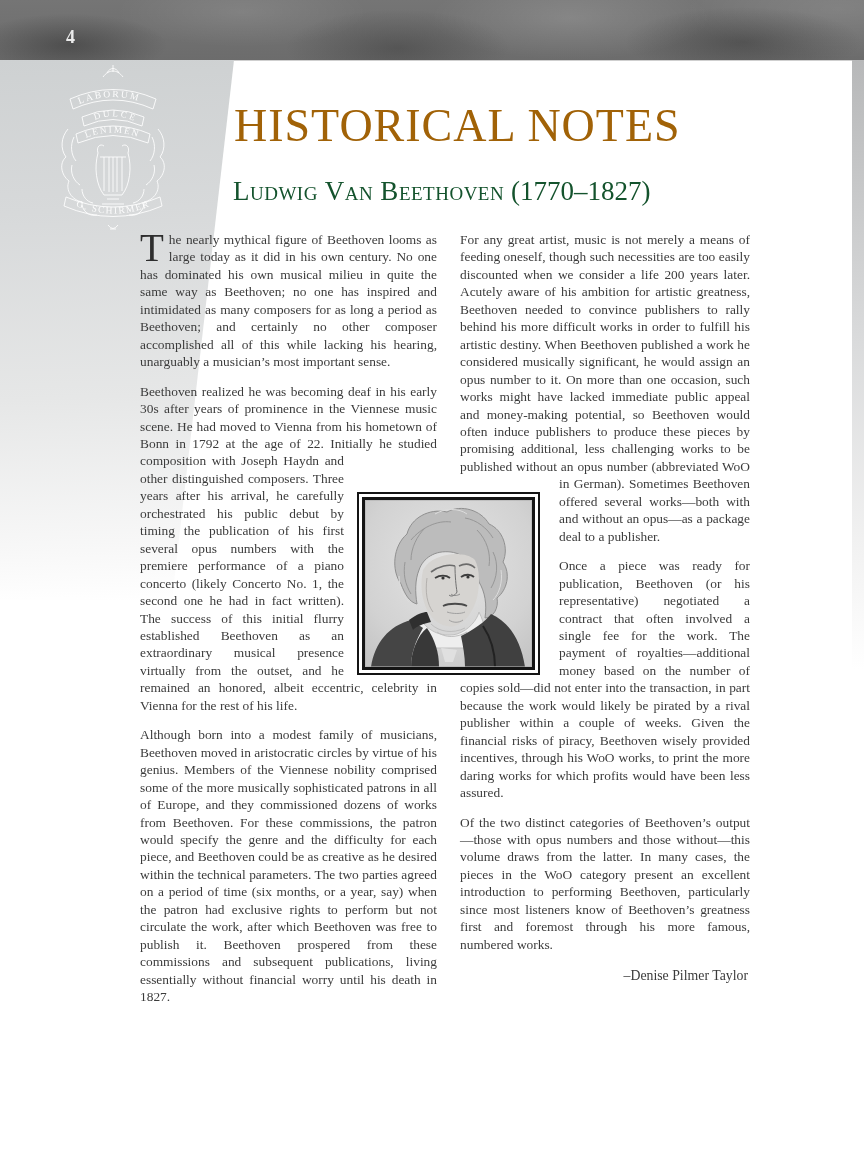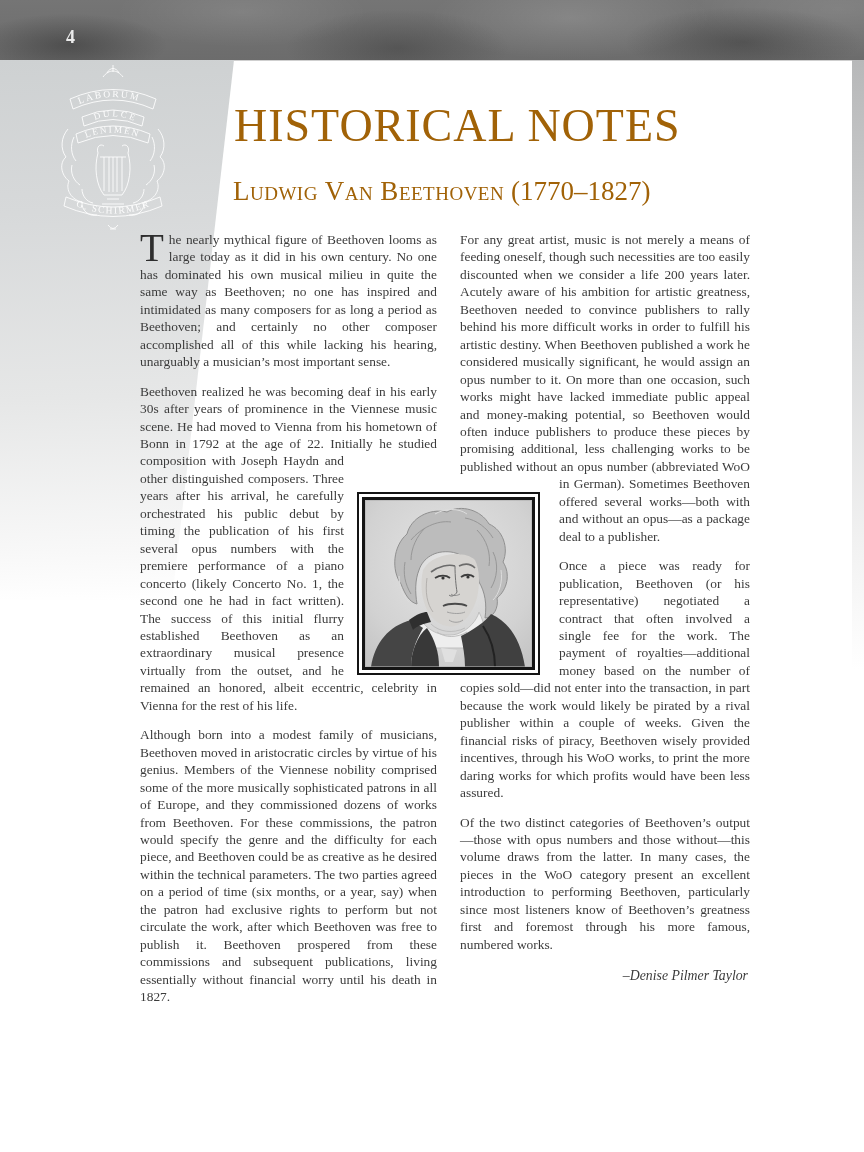--- a/index.html
+++ b/index.html
@@ -40,40 +40,40 @@
   
   .logo { position:absolute; left:52px; top:63px; width:122px; height:172px; }
 
   
   .title {
     position:absolute; left:234px; top:99px; white-space:nowrap;
     font-size:46px; letter-spacing:1px; color:#a16207;
   }
   .subtitle {
     position:absolute; left:233px; top:176px; white-space:nowrap;
-    font-size:27px; color:#a16207;
+    font-size:27px; color:#14532d;
   }
   .subtitle .sc { font-variant:small-caps; letter-spacing:.5px; }
 
   
   .col {
     position:absolute; top:231px; color:#3b3b3b;
     font-size:13.4px; line-height:17.45px; text-align:justify;
   }
   .col1 { left:140px; width:297px; }
   .col2 { left:460px; width:290px; }
   .col p { margin:0 0 12px 0; }
   .dropcap {
     float:left; font-size:39px; line-height:30px;
     padding:2px 5px 0 0; color:#2e2e2e;
   }
   .spacer-r { float:right; width:93px; height:210px; }
   .spacer-l { float:left;  width:99px; height:196px; }
   .attribution {
-    text-align:right; font-style:italic; margin-top:14px;
+    text-align:right; margin-top:14px;
     padding-right:2px; font-size:13.8px; color:#3b3b3b;
   }
 
   
   .portrait-frame {
     position:absolute; left:357px; top:492px;
     border:2px solid #141414; background:#ffffff; padding:3px;
   }
   .portrait-inner { border:3px solid #141414; width:167px; height:167px; font-size:0; }
 </style>

